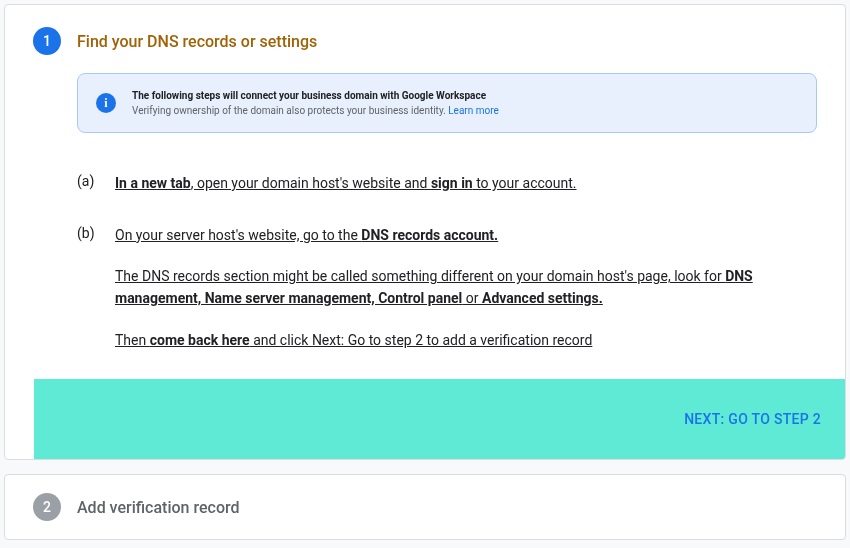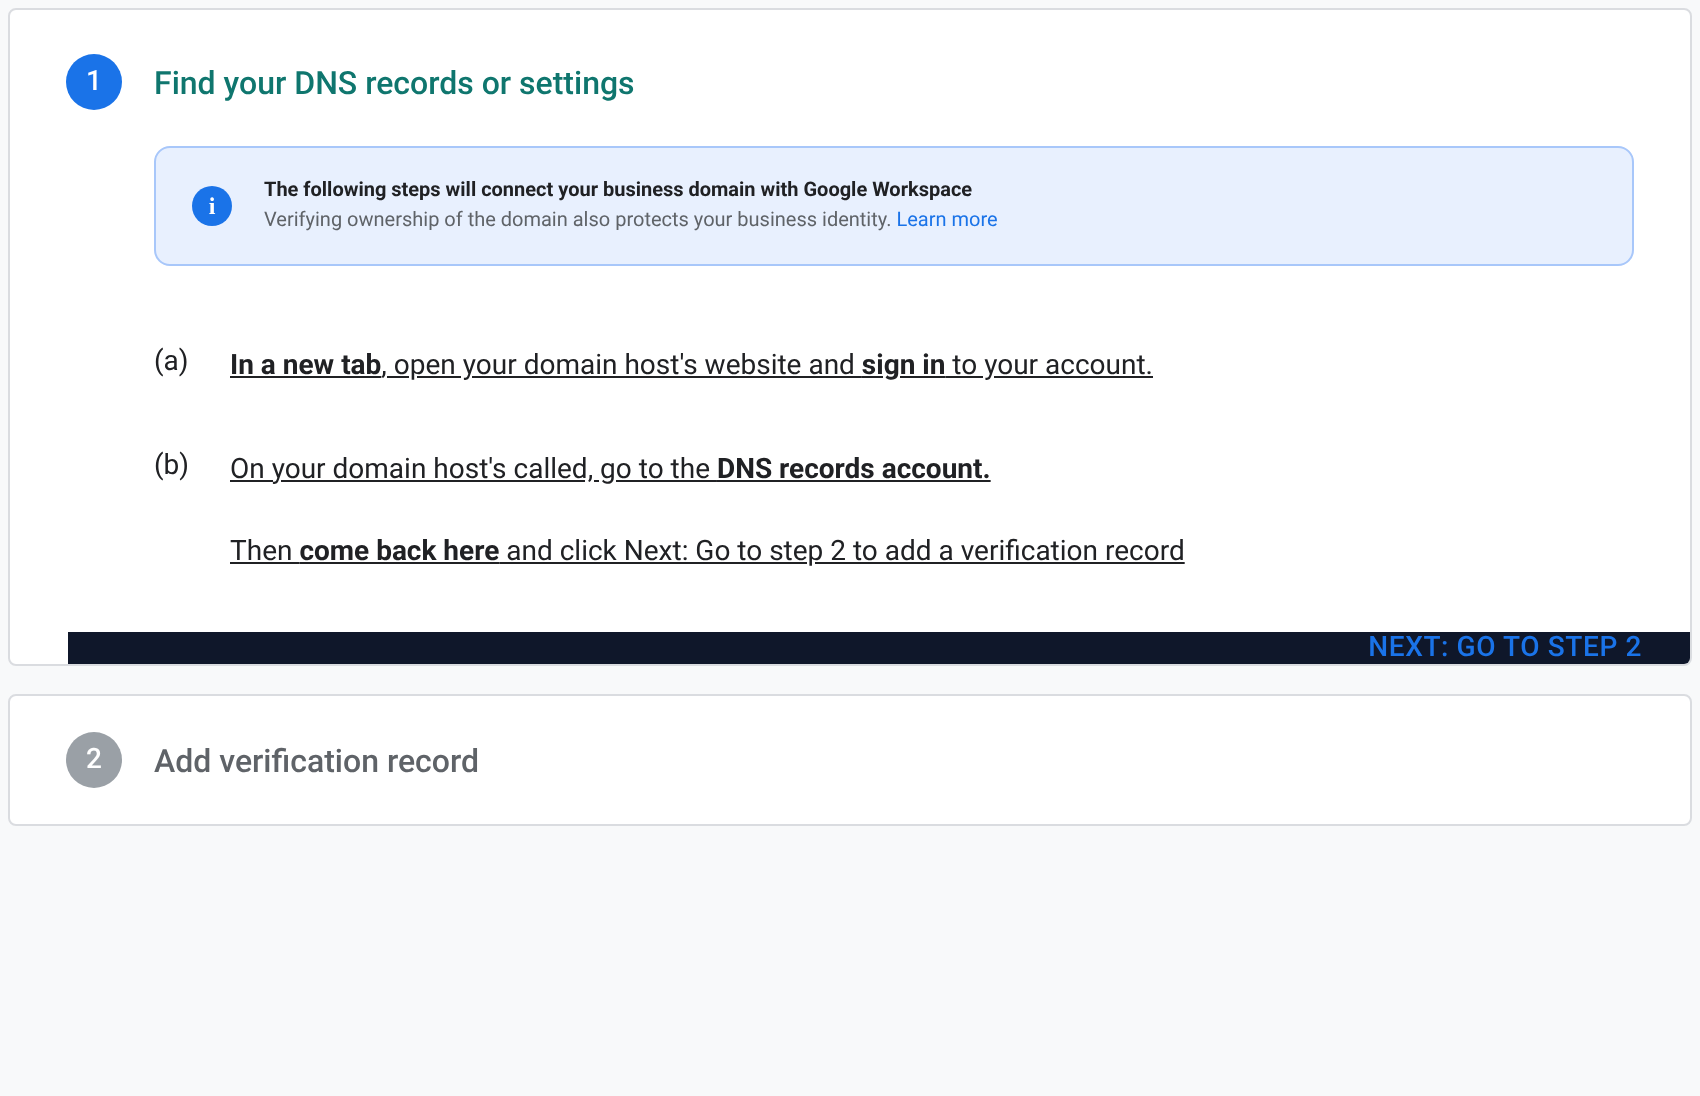--- a/index.html
+++ b/index.html
@@ -41,21 +41,21 @@
     }
     .step-circle.active {
       background: #1a73e8;
     }
     .step-circle.inactive {
       background: #9aa0a6;
     }
     .step-title {
       font-size: 16px;
       font-weight: 500;
-      color: #0f766e;
+      color: #a16207;
     }
     .step-title.inactive {
       color: #5f6368;
     }
     .card-body {
       padding: 0 28px 0 72px;
     }
     .info-box {
       border: 1px solid #a8c7fa;
       background: #e8f0fe;
@@ -115,22 +115,22 @@
     .step-content p:last-child {
       margin-bottom: 0;
     }
     .step-content a {
       color: #1a73e8;
       text-decoration: none;
       display: inline-block;
       margin-top: 4px;
     }
     .card-footer {
-      background: #0f172a;
-      padding: 0 24px;
+      background: #5eead4;
+      padding: 32px 24px;
       text-align: right;
       margin-left: 29px;
     }
     .next-button {
       background: none;
       border: none;
       color: #1a73e8;
       font-weight: 500;
       font-size: 14px;
       letter-spacing: 0.3px;
@@ -168,21 +168,24 @@
         <div class="step-main-line">
           <span class="bold">In a new tab</span><span>, open your domain host's website and </span><span class="bold">sign in</span><span> to your account.</span>
         </div>
       </div>
     </div>
 
     <div class="step-item">
       <div class="step-label">(b)</div>
       <div class="step-content">
         <p>
-          <span>On your domain host's called, go to the </span><span class="bold">DNS records account.</span>
+          <span>On your server host's website, go to the </span><span class="bold">DNS records account.</span>
+        </p>
+        <p>
+          <span>The DNS records section might be called something different on your domain host's page, look for </span><span class="bold">DNS management, Name server management, Control panel</span><span> or </span><span class="bold">Advanced settings.</span>
         </p>
         <p>
           <span>Then </span><span class="bold">come back here</span><span> and click Next: Go to step 2 to add a verification record</span>
         </p>
       </div>
     </div>
   </div>
   <div class="card-footer">
     <button class="next-button">NEXT: GO TO STEP 2</button>
   </div>

